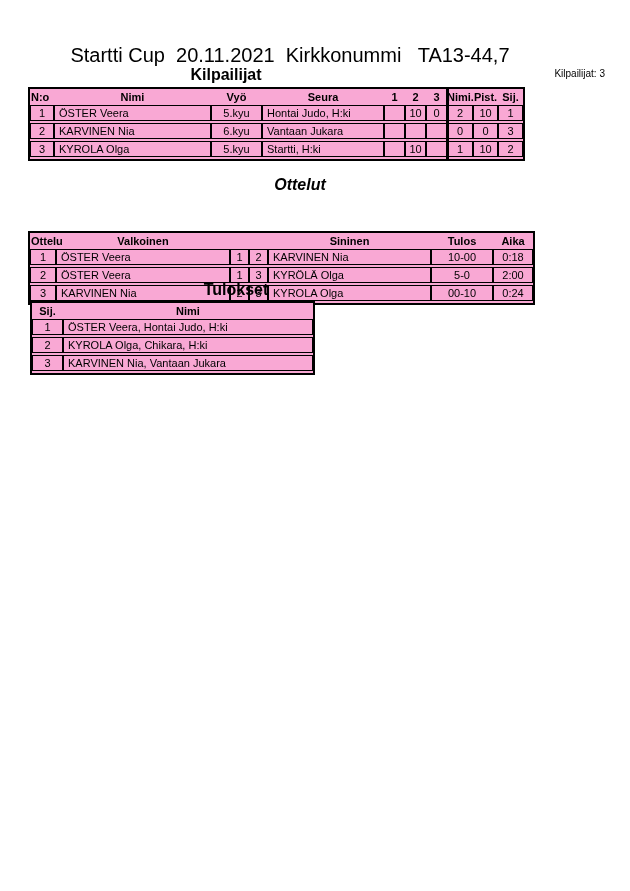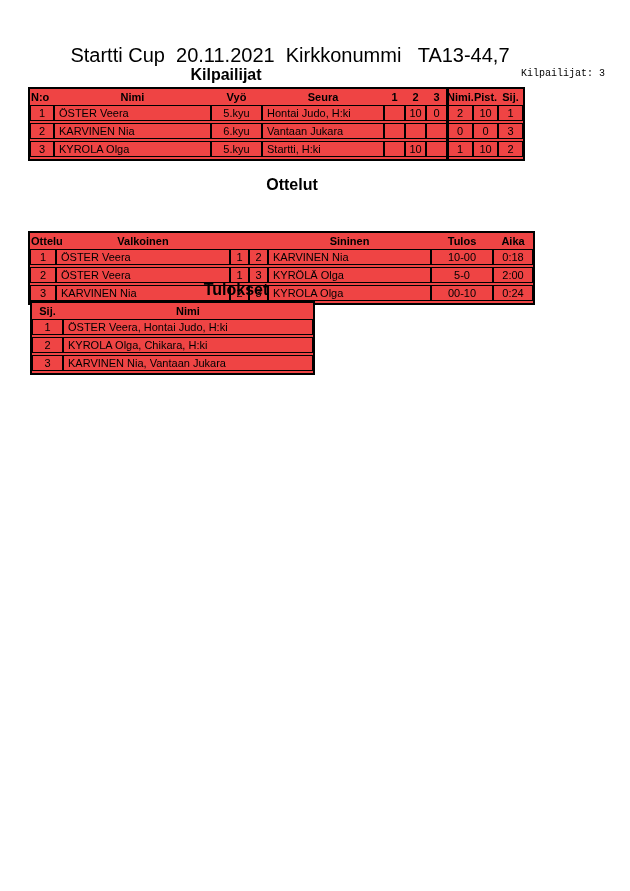--- a/index.html
+++ b/index.html
@@ -12,33 +12,33 @@
   }
   .page-title {
     position: absolute; top: 44px; left: 0; width: 580px;
     text-align: center; font-size: 20px; font-weight: normal;
     white-space: pre;
   }
   .section-heading {
     position: absolute; font-size: 16px; font-weight: bold; text-align: center;
   }
   #h-kilpailijat { top: 66px; left: 0; width: 452px; }
-  #h-ottelut    { top: 176px; left: 8px; width: 568px; }
+  #h-ottelut    { top: 176px; left: 16px; width: 568px; font-style: italic; }
   #h-tulokset   { top: 281px; left: 0; width: 380px; margin-left: 46px; }
   #competitors-count {
-    position: absolute; top: 68px; right: 25px; font-size: 10px; font-family: Liberation Mono, monospace;
+    position: absolute; top: 68px; right: 25px; font-size: 10px;
   }
   .tbl-wrap { position: absolute; }
   #wrap-t1 { top: 87px;  left: 28px; }
   #wrap-t2 { top: 195px; left: 28px; margin-top: 36px; }
   #wrap-t3 { top: 301px; left: 30px; }
   table {
     border-collapse: separate; border-spacing: 0 2px;
     border: 2px solid #000; table-layout: fixed;
-    background: #ef4444;
+    background: #f9a8d4;
   }
   .t1 { width: 497px; }
   .t2 { width: 507px; }
   .t3 { width: 285px; }
   th {
     font-size: 11px; font-weight: bold; height: 12px; line-height: 12px;
     padding: 0; text-align: center; white-space: nowrap; overflow: visible;
   }
   th.left { text-align: left; padding-left: 1px; }
   td {

